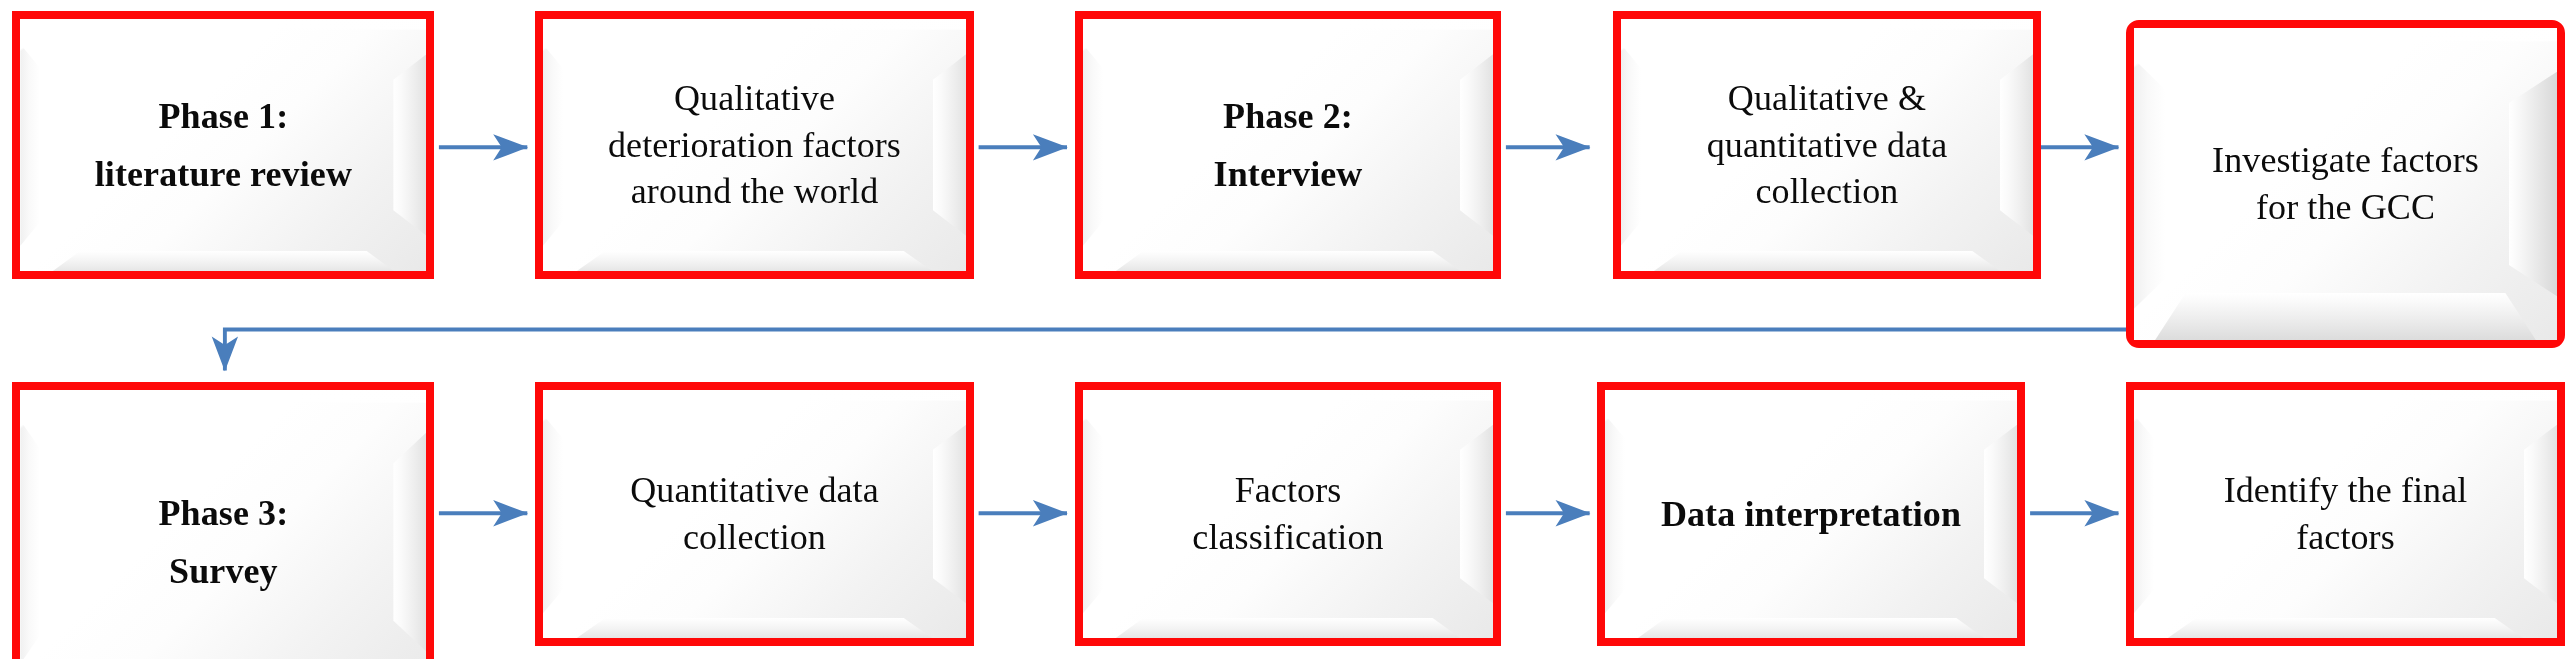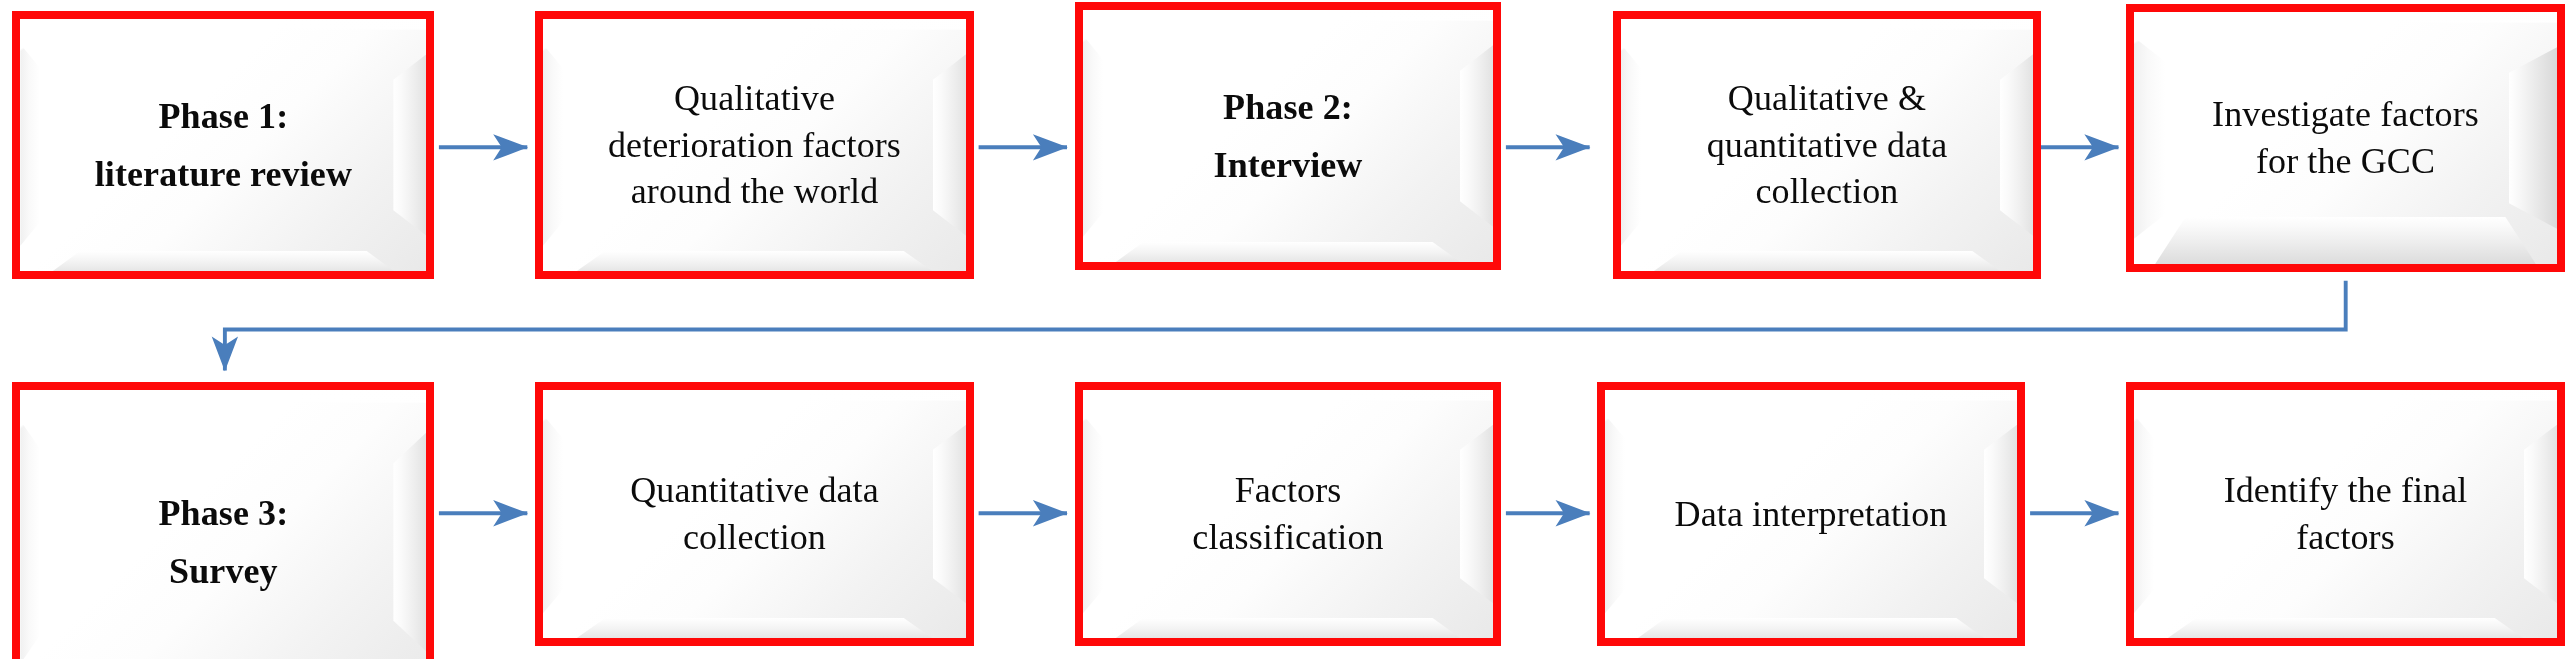--- a/index.html
+++ b/index.html
@@ -110,42 +110,42 @@
     <div class="plate"></div>
     <div class="bevel-l"></div>
     <div class="bevel-r"></div>
     <div class="bevel-b"></div>
     <div class="bevel-tl"></div>
     <div class="label">Qualitative
 deterioration factors
 around the world</div>
   </div>
 
-  <div class="node bold" style="left:1075px;top:2px;width:426px;height:268px;">
+  <div class="node bold" style="left:1075px;top:11px;width:426px;height:268px;">
     <div class="plate"></div>
     <div class="bevel-l"></div>
     <div class="bevel-r"></div>
     <div class="bevel-b"></div>
     <div class="bevel-tl"></div>
     <div class="label">Phase 2:
 Interview</div>
   </div>
 
   <div class="node" style="left:1597px;top:11px;width:428px;height:268px;margin-left:16px;">
     <div class="plate"></div>
     <div class="bevel-l"></div>
     <div class="bevel-r"></div>
     <div class="bevel-b"></div>
     <div class="bevel-tl"></div>
     <div class="label">Qualitative &amp;
 quantitative data
 collection</div>
   </div>
 
-  <div class="node deep" style="left:2126px;top:4px;width:439px;height:268px;">
+  <div class="node deep" style="left:2126px;top:20px;width:439px;height:328px;border-radius:13px;">
     <div class="plate"></div>
     <div class="bevel-l"></div>
     <div class="bevel-r"></div>
     <div class="bevel-b"></div>
     <div class="bevel-tl"></div>
     <div class="label">Investigate factors
 for the GCC</div>
   </div>
 
   <div class="node bold" style="left:12.4px;top:382px;width:422px;height:320px;">
@@ -171,21 +171,21 @@
   <div class="node" style="left:1075px;top:382px;width:426px;height:264px;">
     <div class="plate"></div>
     <div class="bevel-l"></div>
     <div class="bevel-r"></div>
     <div class="bevel-b"></div>
     <div class="bevel-tl"></div>
     <div class="label">Factors
 classification</div>
   </div>
 
-  <div class="node" style="left:1597px;top:382px;width:428px;height:264px;">
+  <div class="node" style="left:1597px;top:382px;width:428px;height:264px;font-weight:bold;">
     <div class="plate"></div>
     <div class="bevel-l"></div>
     <div class="bevel-r"></div>
     <div class="bevel-b"></div>
     <div class="bevel-tl"></div>
     <div class="label">Data interpretation</div>
   </div>
 
   <div class="node" style="left:2126px;top:382px;width:439px;height:264px;">
     <div class="plate"></div>

